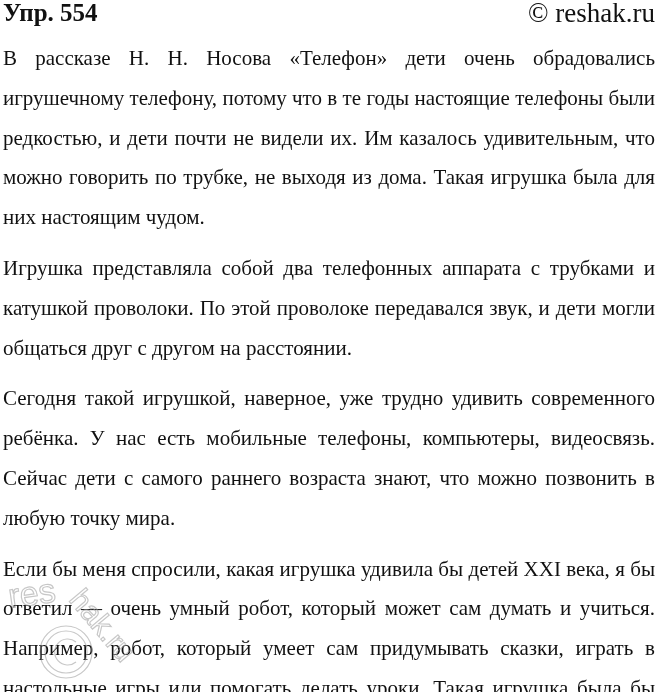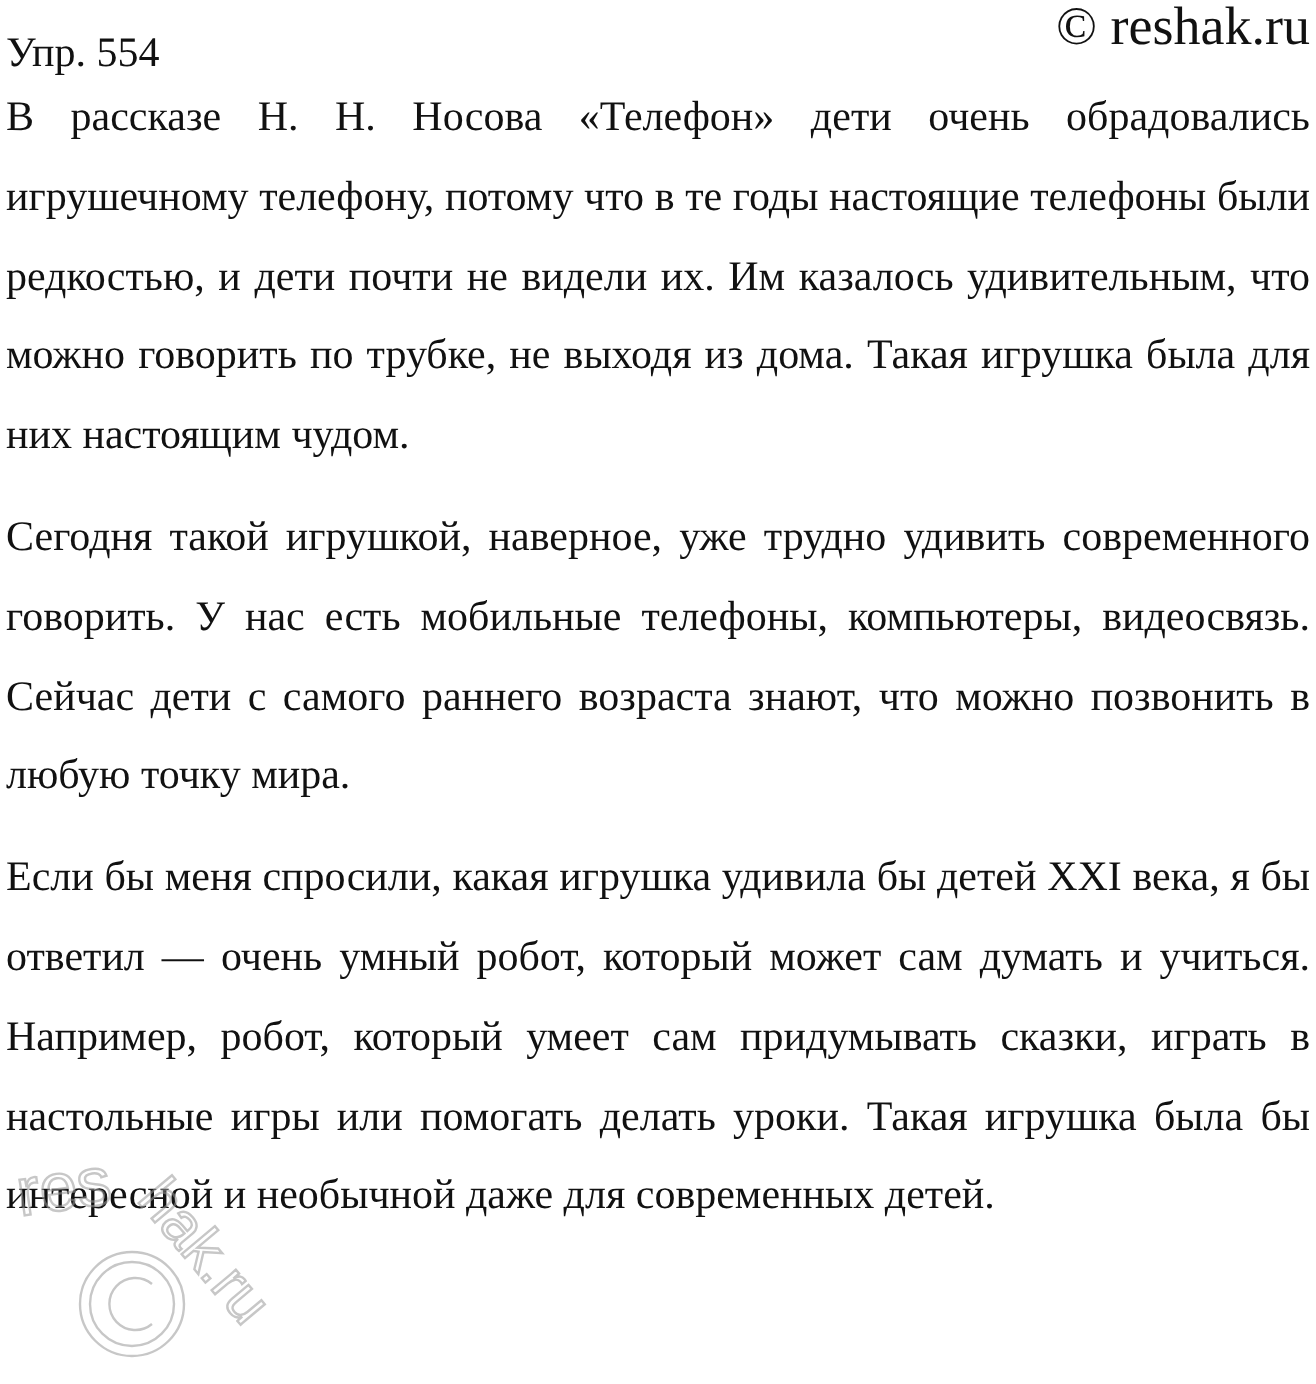--- a/index.html
+++ b/index.html
@@ -5,22 +5,22 @@
   html, body { margin: 0; padding: 0; background: #ffffff; }
   body {
     width: 658px; height: 692px; position: relative; overflow: hidden;
     font-family: "Liberation Serif", "DejaVu Serif", serif;
     color: #111111;
   }
   .header {
     position: absolute; top: 0; left: 0; width: 658px; height: 30px;
   }
   .ex-title {
-    position: absolute; left: 3px; top: 13px;
-    font-weight: normal; font-size: 21px; line-height: 26px;
+    position: absolute; left: 3px; top: 0px;
+    font-weight: bold; font-size: 25px; line-height: 26px;
   }
   .site {
     position: absolute; right: 3px; top: 0px;
     font-size: 27px; line-height: 26px;
   }
   .content {
     position: absolute; left: 3px; top: 39px; width: 652px;
   }
   .para {
     margin: 0 0 11px 0;
@@ -35,21 +35,22 @@
 </head>
 <body>
 
 <div class="header">
   <div class="ex-title">Упр. 554</div>
   <div class="site">© reshak.ru</div>
 </div>
 
 <div class="content">
   <p class="para">В рассказе Н. Н. Носова «Телефон» дети очень обрадовались игрушечному телефону, потому что в те годы настоящие телефоны были редкостью, и дети почти не видели их. Им казалось удивительным, что можно говорить по трубке, не выходя из дома. Такая игрушка была для них настоящим чудом.</p>
-  <p class="para">Сегодня такой игрушкой, наверное, уже трудно удивить современного говорить. У нас есть мобильные телефоны, компьютеры, видеосвязь. Сейчас дети с самого раннего возраста знают, что можно позвонить в любую точку мира.</p>
+  <p class="para">Игрушка представляла собой два телефонных аппарата с трубками и катушкой проволоки. По этой проволоке передавался звук, и дети могли общаться друг с другом на расстоянии.</p>
+  <p class="para">Сегодня такой игрушкой, наверное, уже трудно удивить современного ребёнка. У нас есть мобильные телефоны, компьютеры, видеосвязь. Сейчас дети с самого раннего возраста знают, что можно позвонить в любую точку мира.</p>
   <p class="para">Если бы меня спросили, какая игрушка удивила бы детей XXI века, я бы ответил — очень умный робот, который может сам думать и учиться. Например, робот, который умеет сам придумывать сказки, играть в настольные игры или помогать делать уроки. Такая игрушка была бы интересной и необычной даже для современных детей.</p>
 </div>
 
 <svg class="watermark" viewBox="0 0 150 120" xmlns="http://www.w3.org/2000/svg">
   <g fill="none" stroke="#9a9a9a" stroke-width="1.2">
     <text x="2" y="38" font-family="Liberation Sans, sans-serif" font-size="34" fill="none" stroke="#9a9a9a" transform="rotate(-8 2 38)">res</text>
     <text x="60" y="30" font-family="Liberation Sans, sans-serif" font-size="30" fill="none" stroke="#9a9a9a" transform="rotate(50 60 30)">hak.ru</text>
     <circle cx="58" cy="82" r="26"></circle>
     <circle cx="58" cy="82" r="21"></circle>
     <path d="M68 72 A13 13 0 1 0 68 92"></path>

